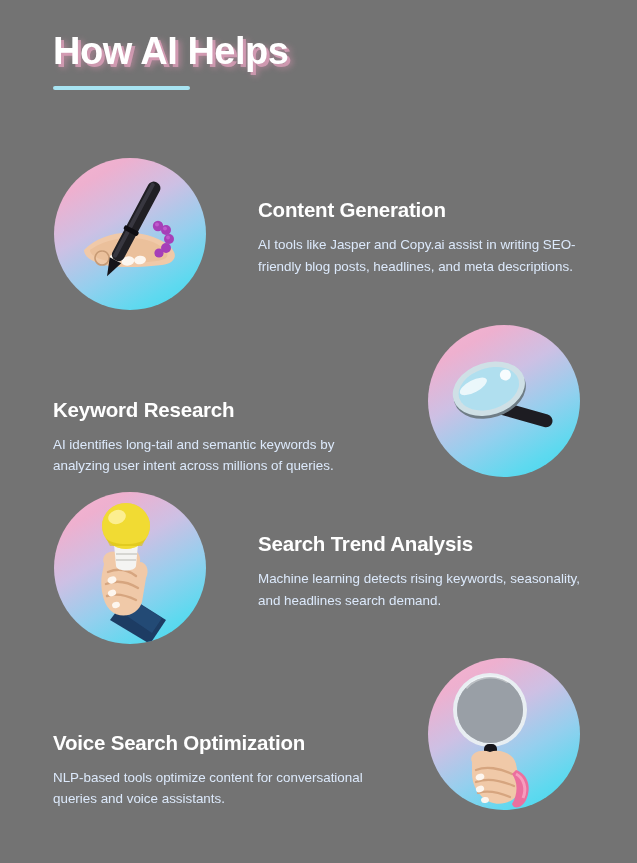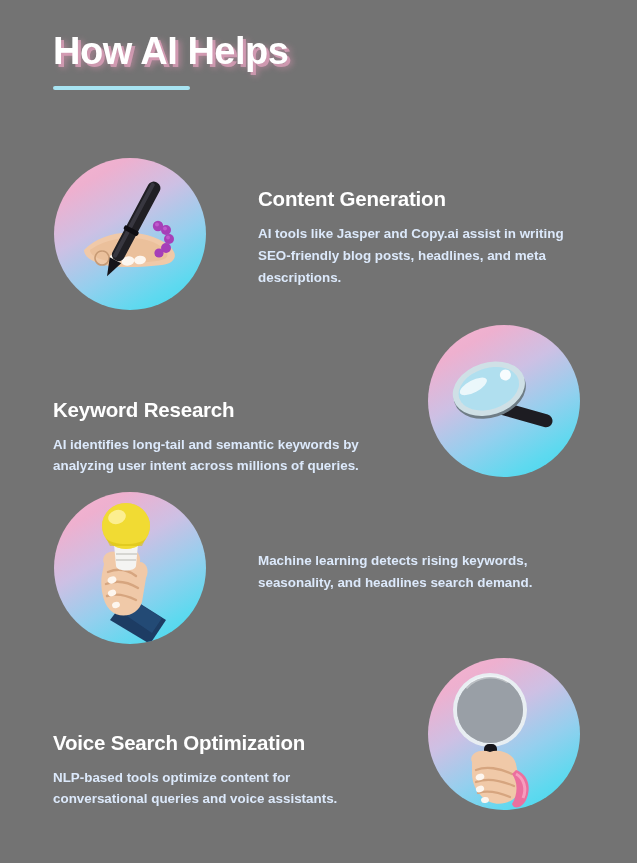--- a/index.html
+++ b/index.html
@@ -70,21 +70,21 @@
     font-size:20.5px;
     font-weight:bold;
     color:#ffffff;
     letter-spacing:-0.2px;
     margin-bottom:12px;
   }
   .body {
     font-size:13.4px;
     line-height:1.62;
     color:#dce9fb;
-    font-weight:700;
+    font-weight:400;
   }
 </style>
 </head>
 <body>
 
 <div class="poster">
 
   <div class="title-wrap">
     <div class="title">How AI Helps</div>
     <div class="title-underline"></div>
@@ -183,20 +183,21 @@
           <path d="M62 62 L83 62 M62 68 L82 68" stroke="#d6d6d2" stroke-width="2"></path>
 
           <ellipse cx="72" cy="34" rx="24" ry="23" fill="#ecd018"></ellipse>
           <ellipse cx="72" cy="34" rx="24" ry="23" fill="#f5e34a" opacity=".55"></ellipse>
           <ellipse cx="63" cy="25" rx="9" ry="7" fill="#fff3a8" opacity=".8" transform="rotate(-20 63 25)"></ellipse>
           <path d="M52 46 C58 54, 86 54, 92 46 L88 54 L56 54 Z" fill="#d9bf12" opacity=".6"></path>
         </g>
       </svg>
     </div>
     <div class="txt">
+      <div class="heading">Search Trend Analysis</div>
       <div class="body">Machine learning detects rising keywords, seasonality, and headlines search demand.</div>
     </div>
   </div>
 
   <div class="row row4 right-img">
     <div class="circle">
       <svg viewBox="0 0 152 152">
         <g>
 
           <circle cx="62" cy="52" r="37" fill="#e8eef2"></circle>

